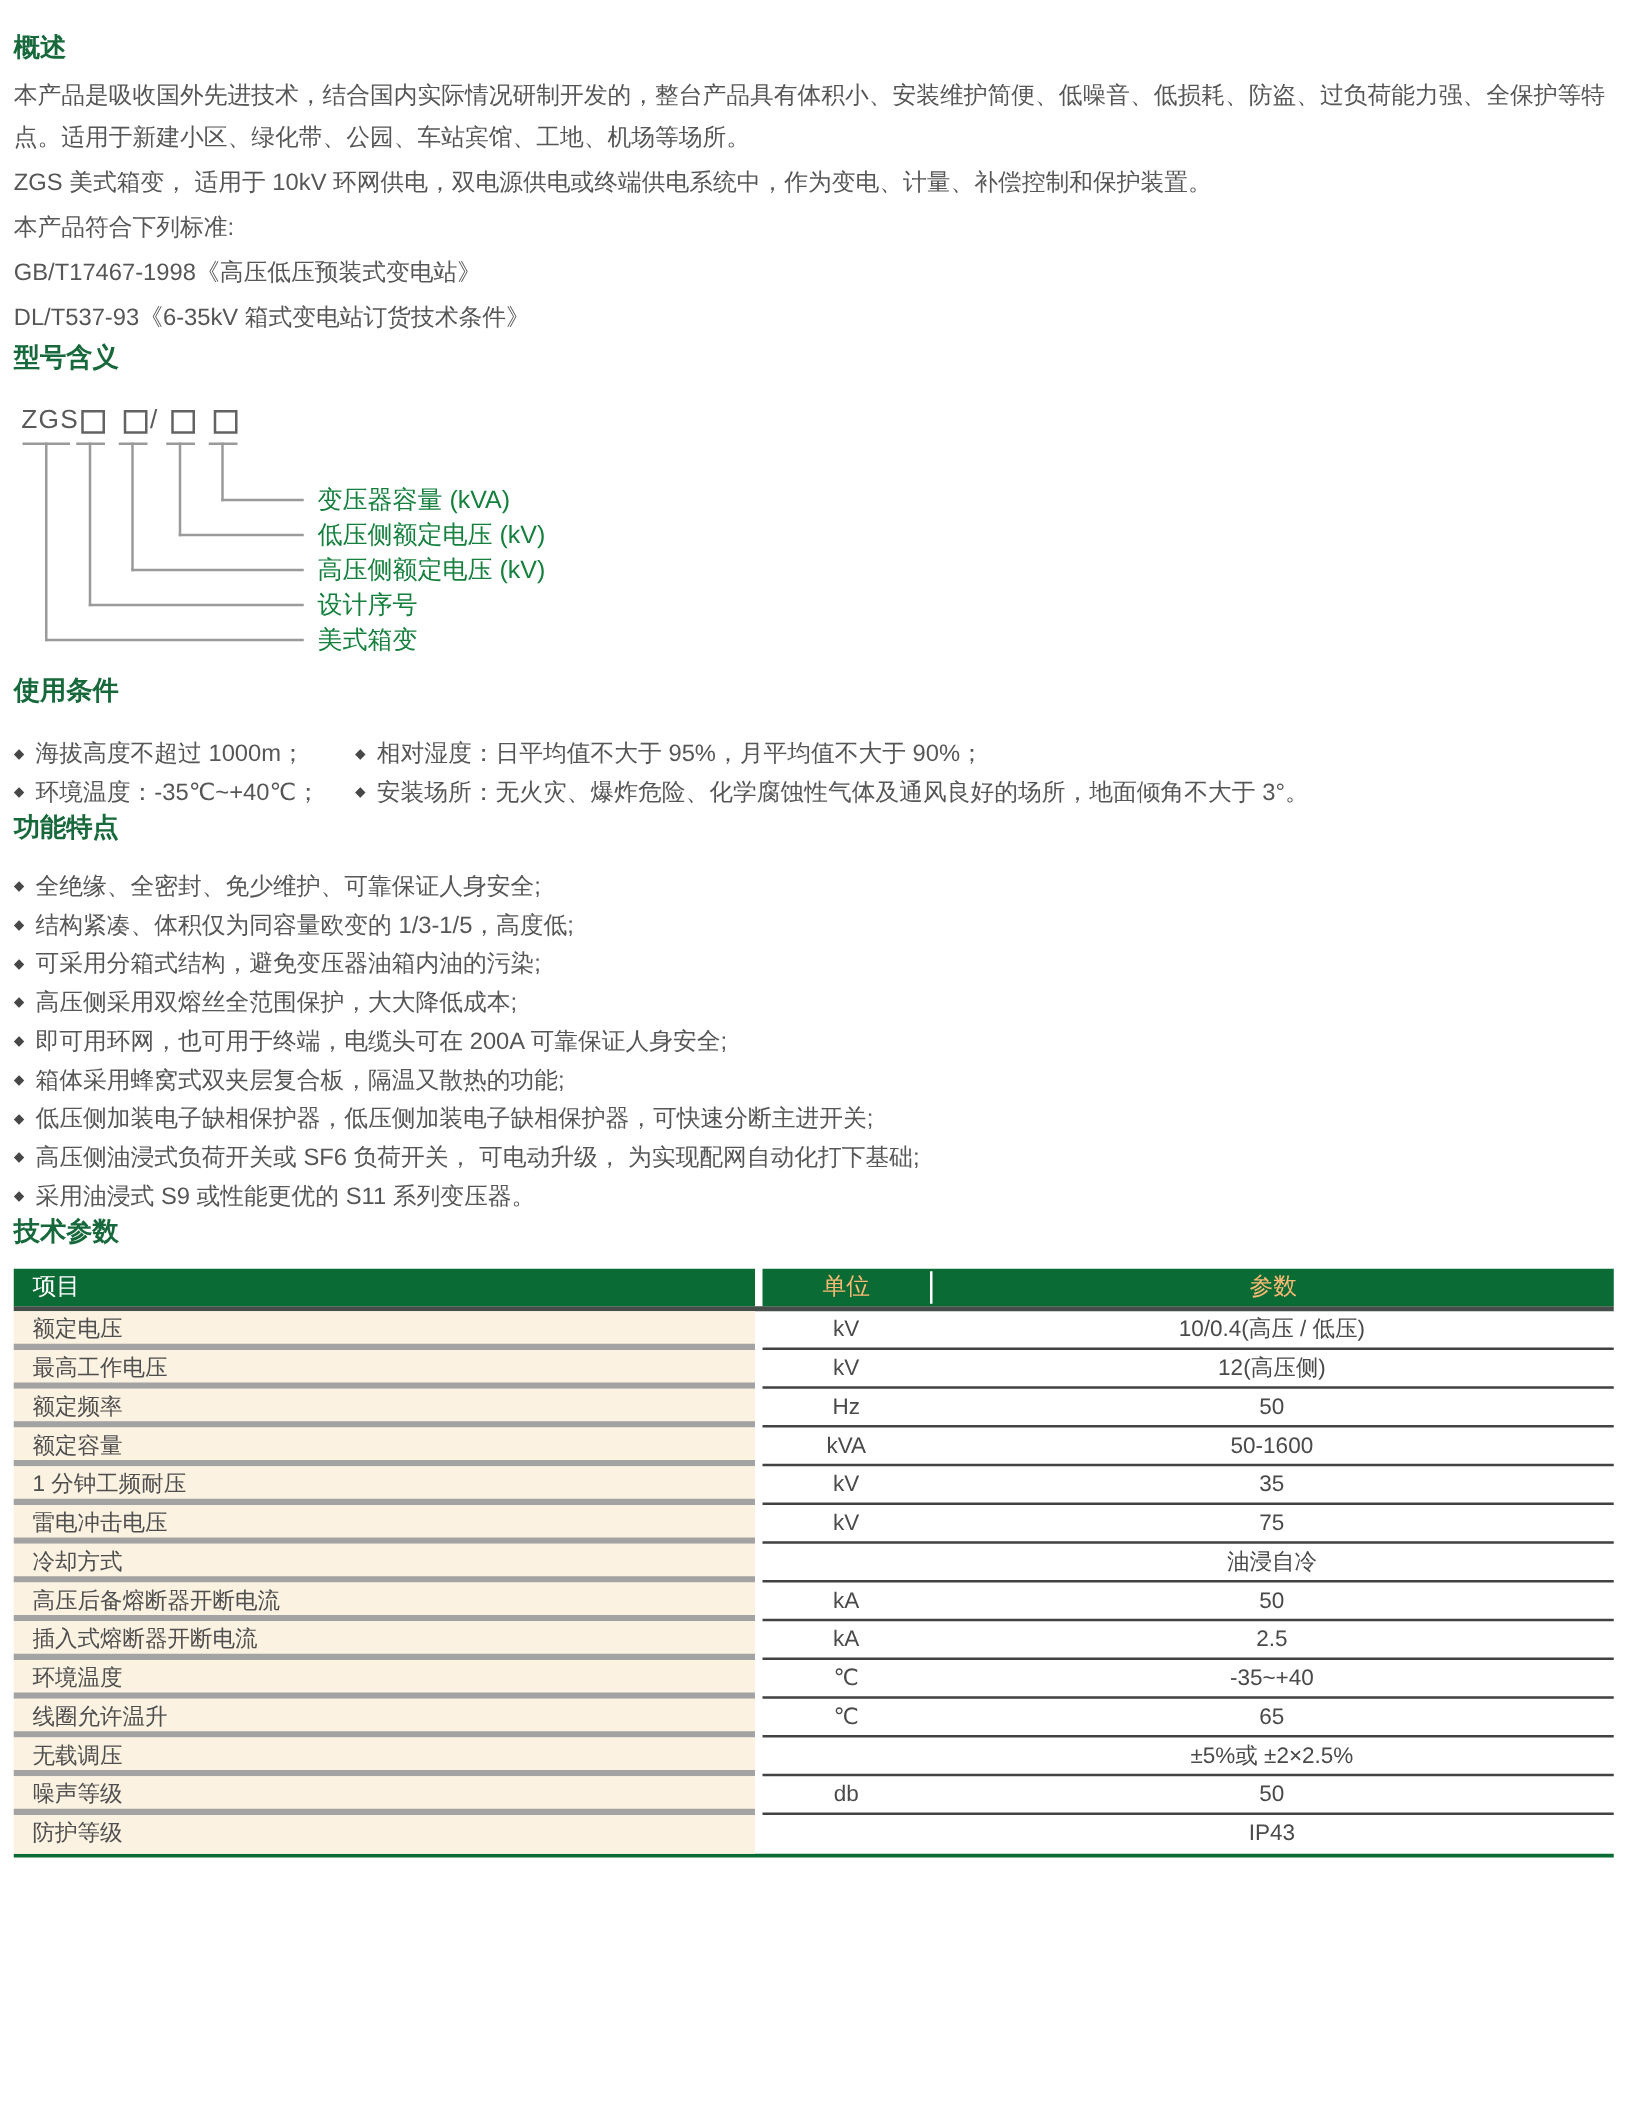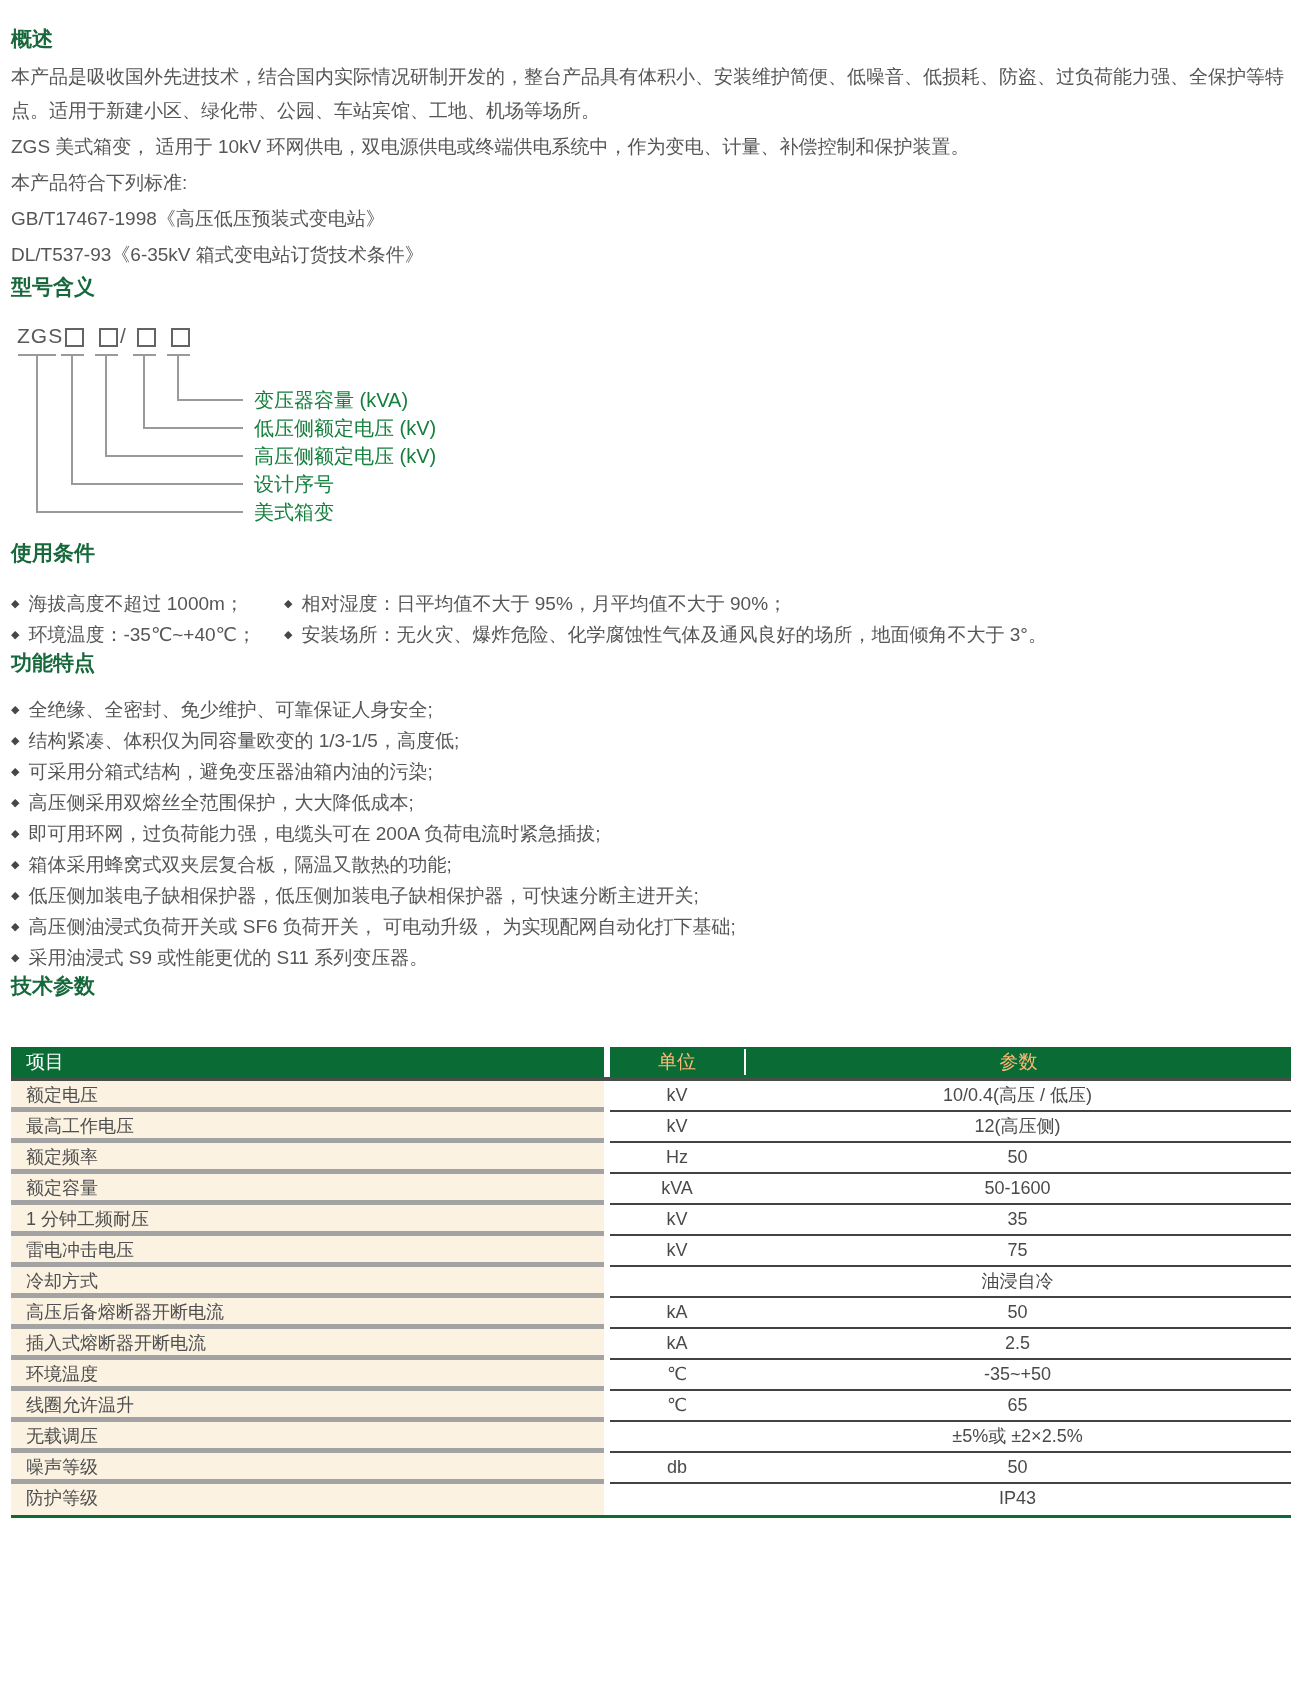--- a/index.html
+++ b/index.html
@@ -77,21 +77,21 @@
   .features{margin-top:18px;}
   .diamond{
     font-size:11px;
     color:#474747;
     margin-right:9px;
     flex:none;
   }
 
   
   .spec-table{
-    margin-top:48px;
+    margin-top:16px;
     width:1280px;
     border-bottom:3px solid var(--table-green,#0A6B35);
   }
   .t-head{display:flex;border-bottom:4px solid #454E48;}
   .th-item{
     width:593px;box-sizing:border-box;flex:none;
     background:var(--table-green,#0A6B35);
     color:#fff;font-size:19px;
     height:30px;line-height:30px;padding-left:15px;
   }
@@ -222,21 +222,21 @@
         <span class="bullet-text">可采用分箱式结构，避免变压器油箱内油的污染;</span>
       </div>
 
       <div class="bullet-item">
         <span class="diamond">◆</span>
         <span class="bullet-text">高压侧采用双熔丝全范围保护，大大降低成本;</span>
       </div>
 
       <div class="bullet-item">
         <span class="diamond">◆</span>
-        <span class="bullet-text">即可用环网，过负荷能力强，电缆头可在 200A 负荷电流时紧急插拔;</span>
+        <span class="bullet-text">即可用环网，也可用于终端，电缆头可在 200A 可靠保证人身安全;</span>
       </div>
 
       <div class="bullet-item">
         <span class="diamond">◆</span>
         <span class="bullet-text">箱体采用蜂窝式双夹层复合板，隔温又散热的功能;</span>
       </div>
 
       <div class="bullet-item">
         <span class="diamond">◆</span>
         <span class="bullet-text">低压侧加装电子缺相保护器，低压侧加装电子缺相保护器，可快速分断主进开关;</span>
@@ -345,21 +345,21 @@
           <div class="td-unit">kA</div>
           <div class="td-param">2.5</div>
         </div>
       </div>
 
       <div class="t-row">
         <div class="td-item">环境温度</div>
         <div class="t-gap"></div>
         <div class="td-rest">
           <div class="td-unit">℃</div>
-          <div class="td-param">-35~+50</div>
+          <div class="td-param">-35~+40</div>
         </div>
       </div>
 
       <div class="t-row">
         <div class="td-item">线圈允许温升</div>
         <div class="t-gap"></div>
         <div class="td-rest">
           <div class="td-unit">℃</div>
           <div class="td-param">65</div>
         </div>

